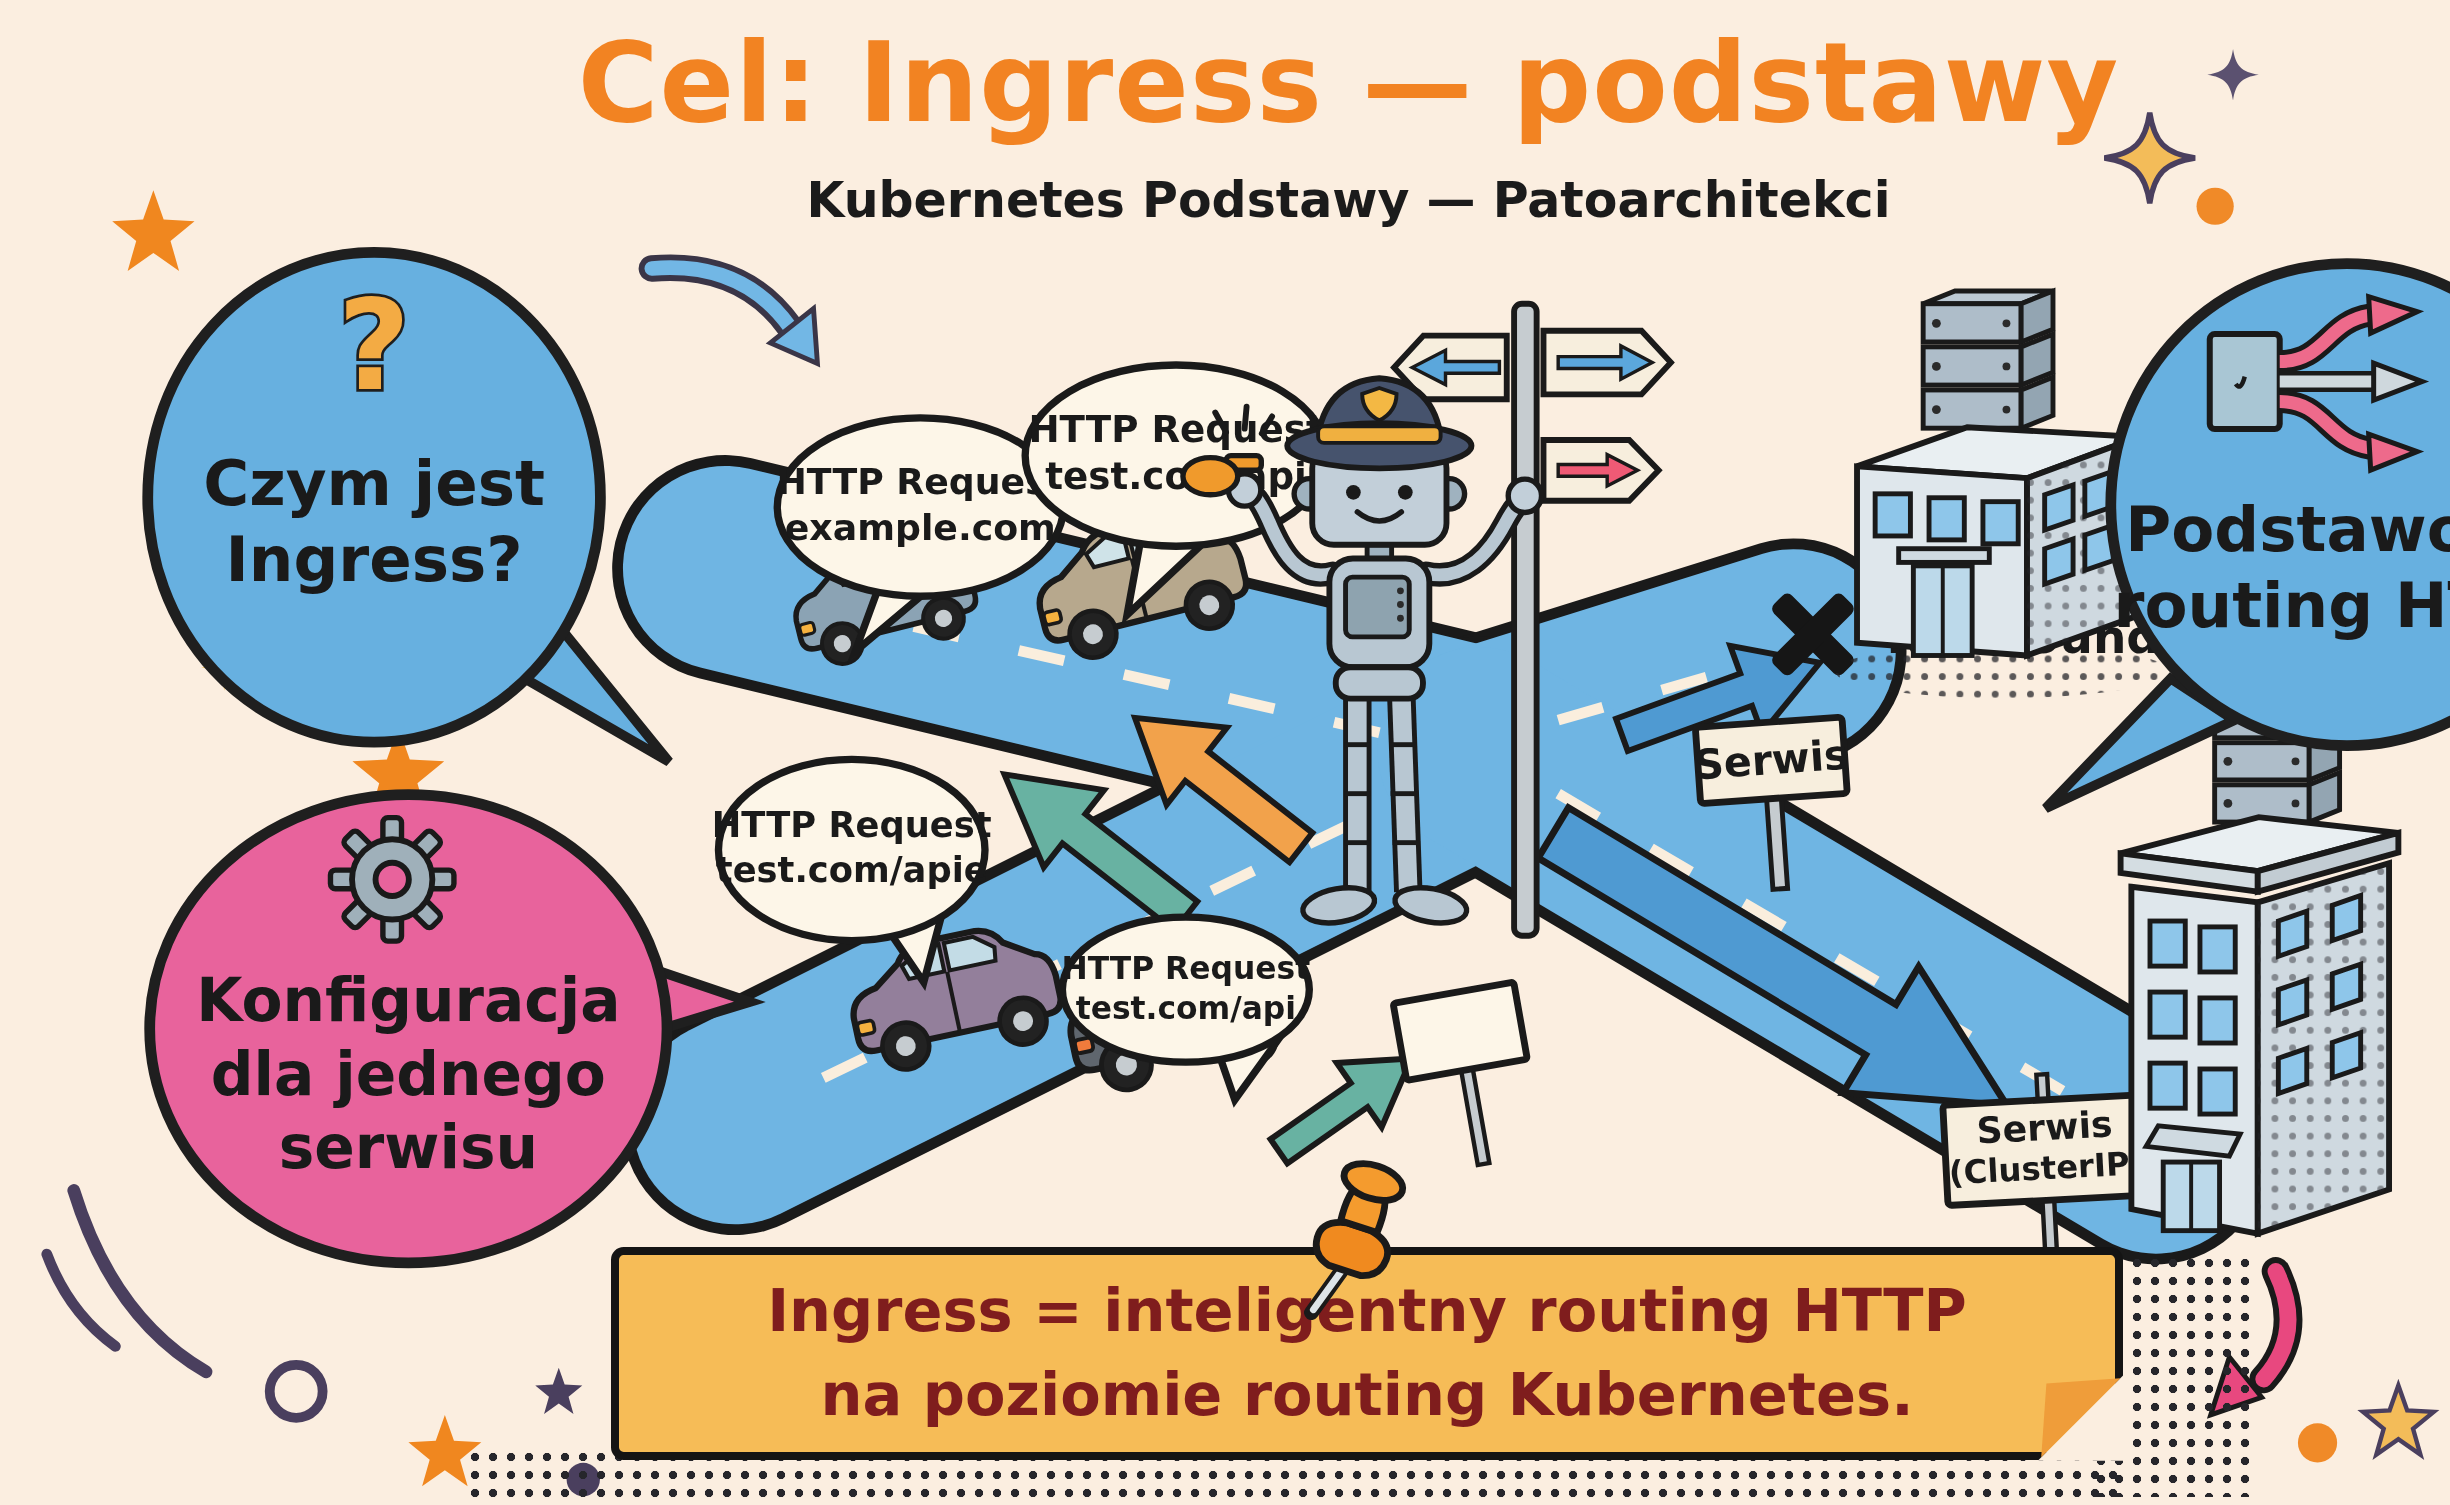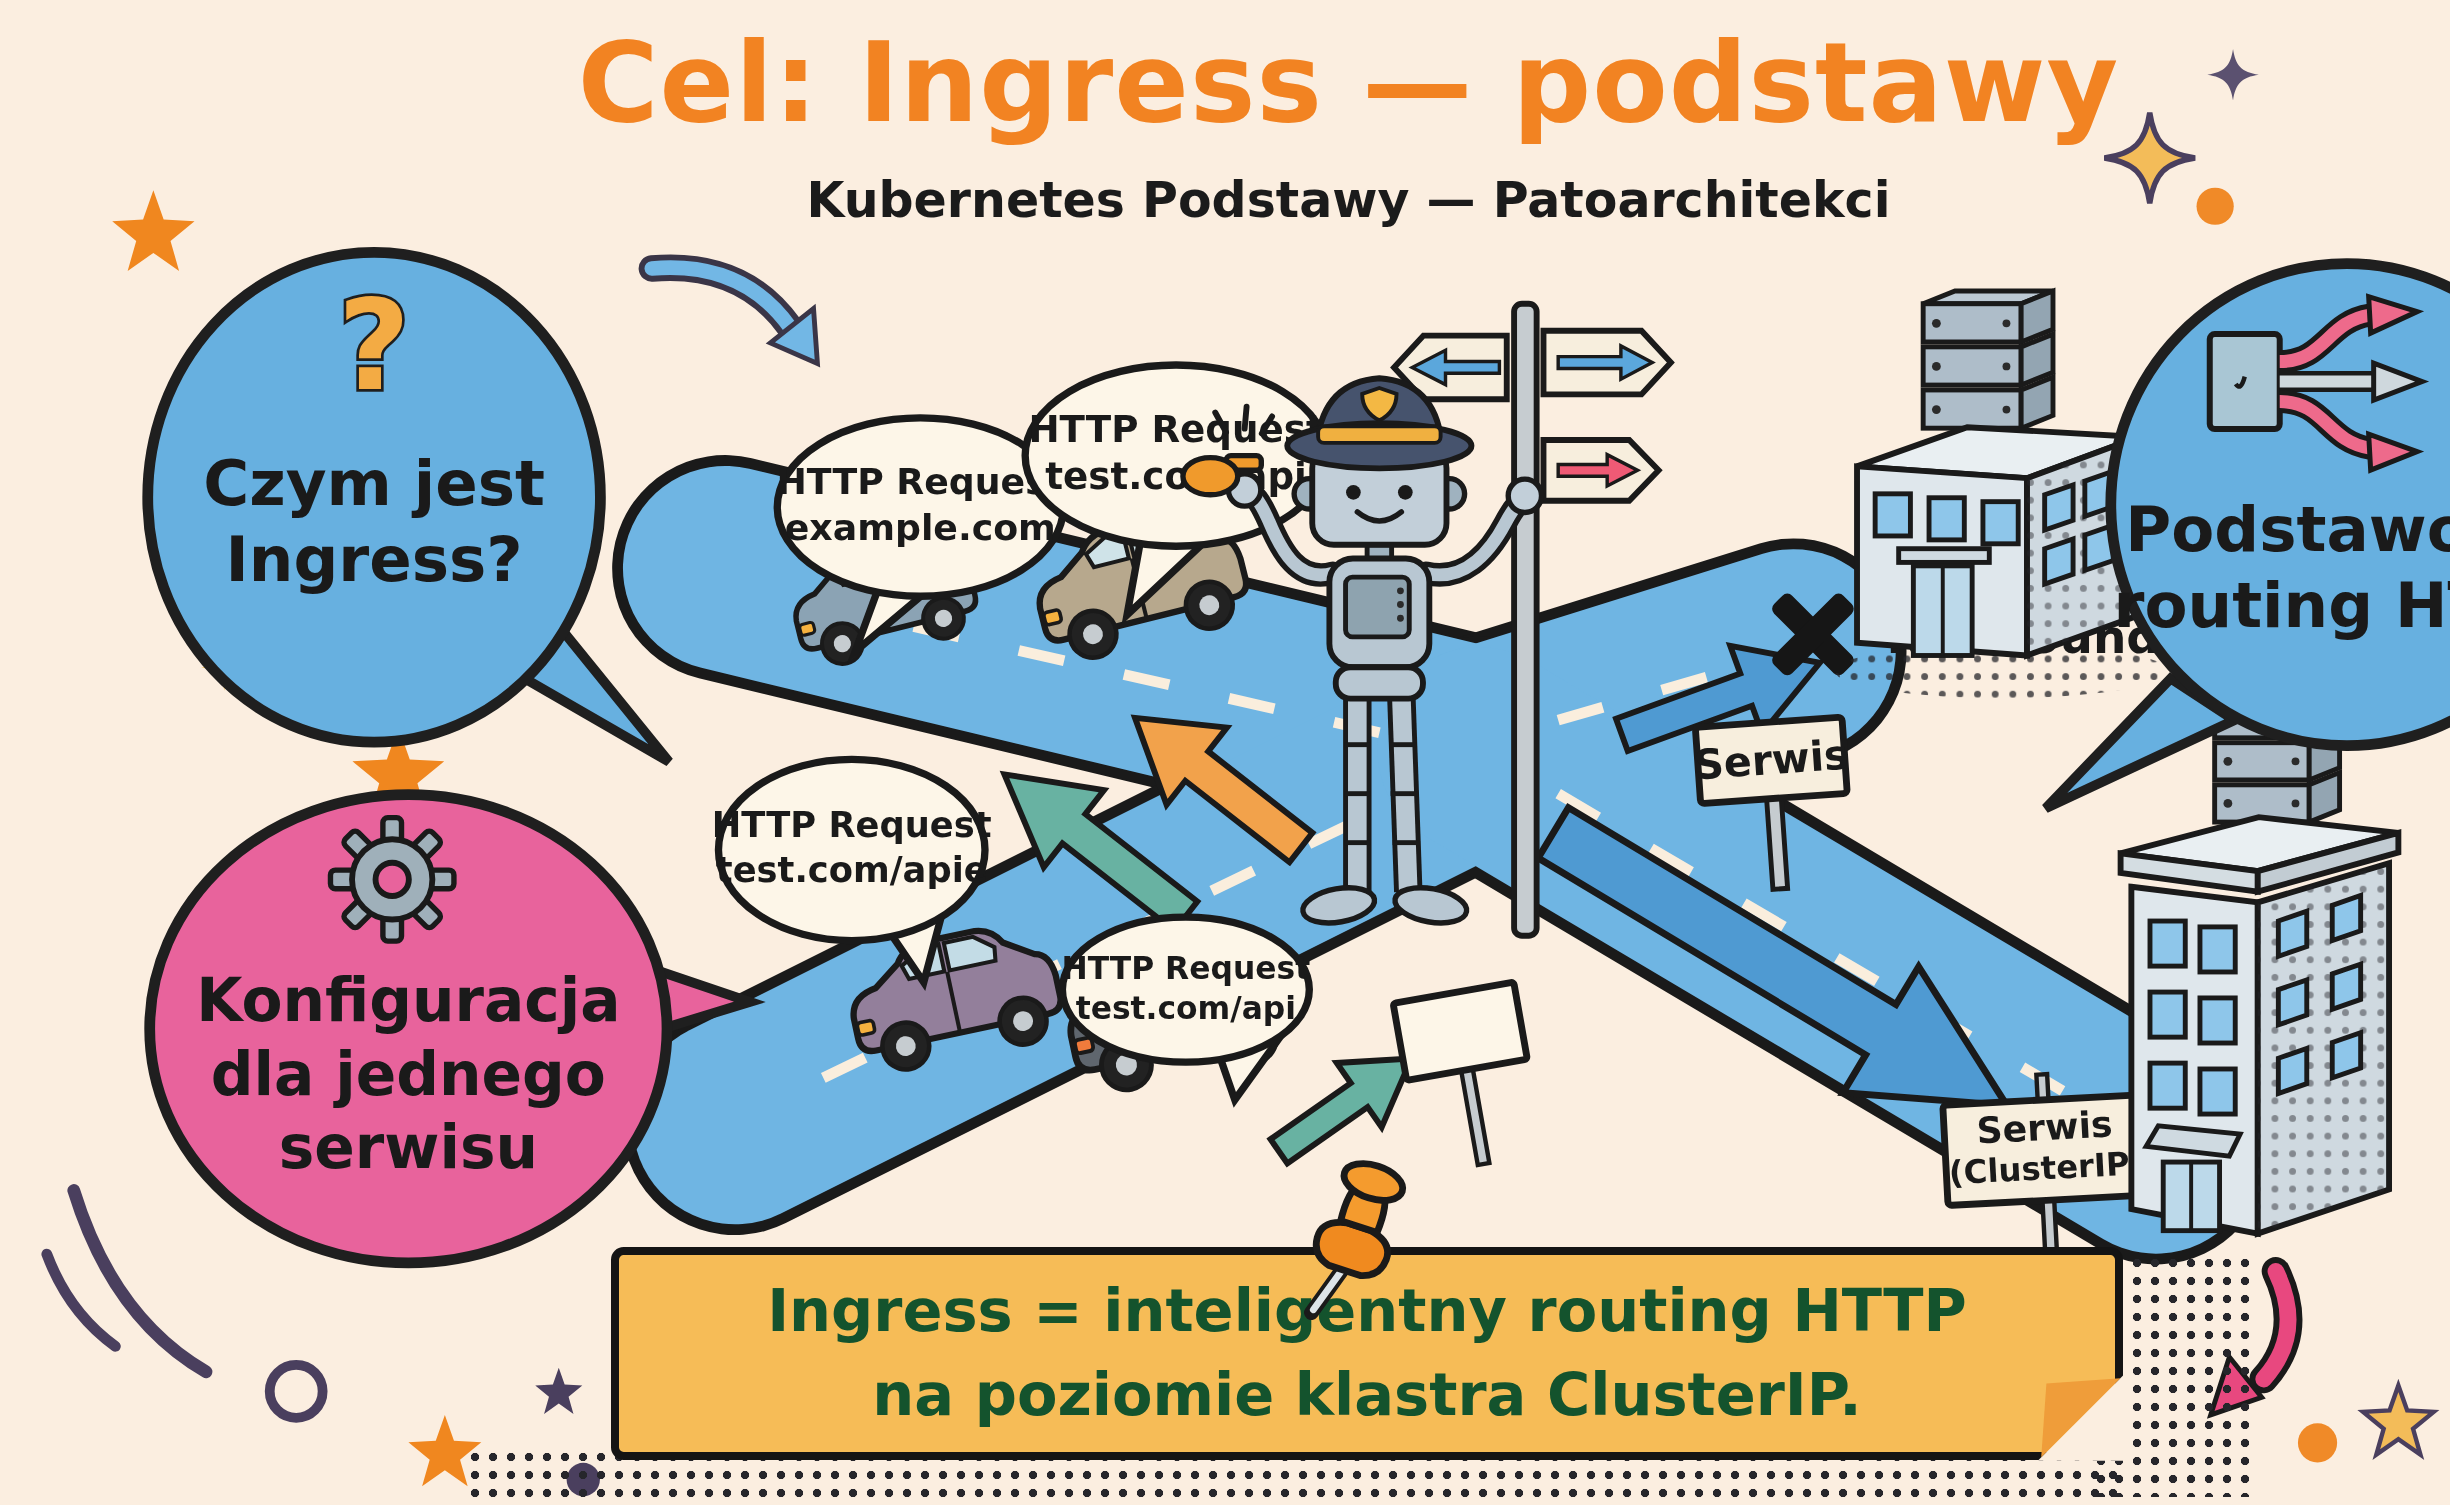--- a/index.html
+++ b/index.html
@@ -9,21 +9,21 @@
   #title{left:0;right:0;top:18.6px;text-align:center;font-size:110px;font-weight:800;
          color:#f28322;letter-spacing:1px;z-index:3;}
   #subtitle{left:0;right:0;top:172px;text-align:center;font-size:49px;font-weight:800;
             color:#1b1b1b;z-index:3;}
   #scene{left:0;top:0;z-index:1;}
   .halftone{background-image:radial-gradient(circle,#26262b 3.9px,transparent 4.4px);
             background-size:18px 18px;z-index:2;}
   #banner{left:611px;top:1247px;width:1512px;height:213px;background:#f6bc57;
           border:8.8px solid #141414;border-radius:12.7px;box-sizing:border-box;z-index:3;
           display:flex;flex-direction:column;align-items:center;justify-content:center;gap:12.7px;}
-  #banner .bline{font-size:59px;font-weight:700;color:#14532d;line-height:1.2;white-space:nowrap;}
+  #banner .bline{font-size:59px;font-weight:700;color:#7f1d1d;line-height:1.2;white-space:nowrap;}
   #fold-cut{right:-8.8px;bottom:-8.8px;width:86px;height:86px;background:#fbeee0;
             clip-path:polygon(100% 0,100% 100%,0 100%);}
   #fold-flap{right:-8.8px;bottom:-8.8px;width:86px;height:86px;background:#ef9d3a;
              clip-path:polygon(96% 4%,10% 10%,4% 96%);}
   #pushpin{left:1294px;top:1152px;z-index:4;}
   svg text{font-family:"DejaVu Sans", sans-serif;}
   .t{font-weight:700;fill:#1a1a1a;text-anchor:middle;}
 </style>
 </head>
 <body>
@@ -421,21 +421,21 @@
   </svg>
 
   <div id="title" class="abs">Cel: Ingress — podstawy</div>
   <div id="subtitle" class="abs">Kubernetes Podstawy — Patoarchitekci</div>
 
   <div class="abs halftone" style="left:466px;top:1448px;width:1661px;height:49px;"></div>
   <div class="abs halftone" style="left:2092px;top:1254px;width:167px;height:243px;"></div>
 
   <div id="banner" class="abs">
     <div class="bline">Ingress = inteligentny routing HTTP</div>
-    <div class="bline">na poziomie klastra ClusterIP.</div>
+    <div class="bline">na poziomie routing Kubernetes.</div>
     <div id="fold-cut" class="abs"></div>
     <div id="fold-flap" class="abs"></div>
   </div>
 
   <svg id="pushpin" class="abs" width="147" height="186" viewBox="0 0 300 380">
     <g transform="rotate(18 150 150)">
       <line x1="128" y1="255" x2="96" y2="355" stroke="#1a1a1a" stroke-width="30" stroke-linecap="round"></line>
       <line x1="128" y1="255" x2="98" y2="348" stroke="#dde4e8" stroke-width="14" stroke-linecap="round"></line>
       <path d="M60,205 Q58,168 108,158 L160,158 Q210,168 208,205 Q206,242 168,252 L100,252 Q62,242 60,205 Z" fill="#f08a1f" stroke="#1a1a1a" stroke-width="14"></path>
       <path d="M95,158 Q90,95 110,70 L158,70 Q178,95 173,158 Z" fill="#f49b2e" stroke="#1a1a1a" stroke-width="14"></path>

